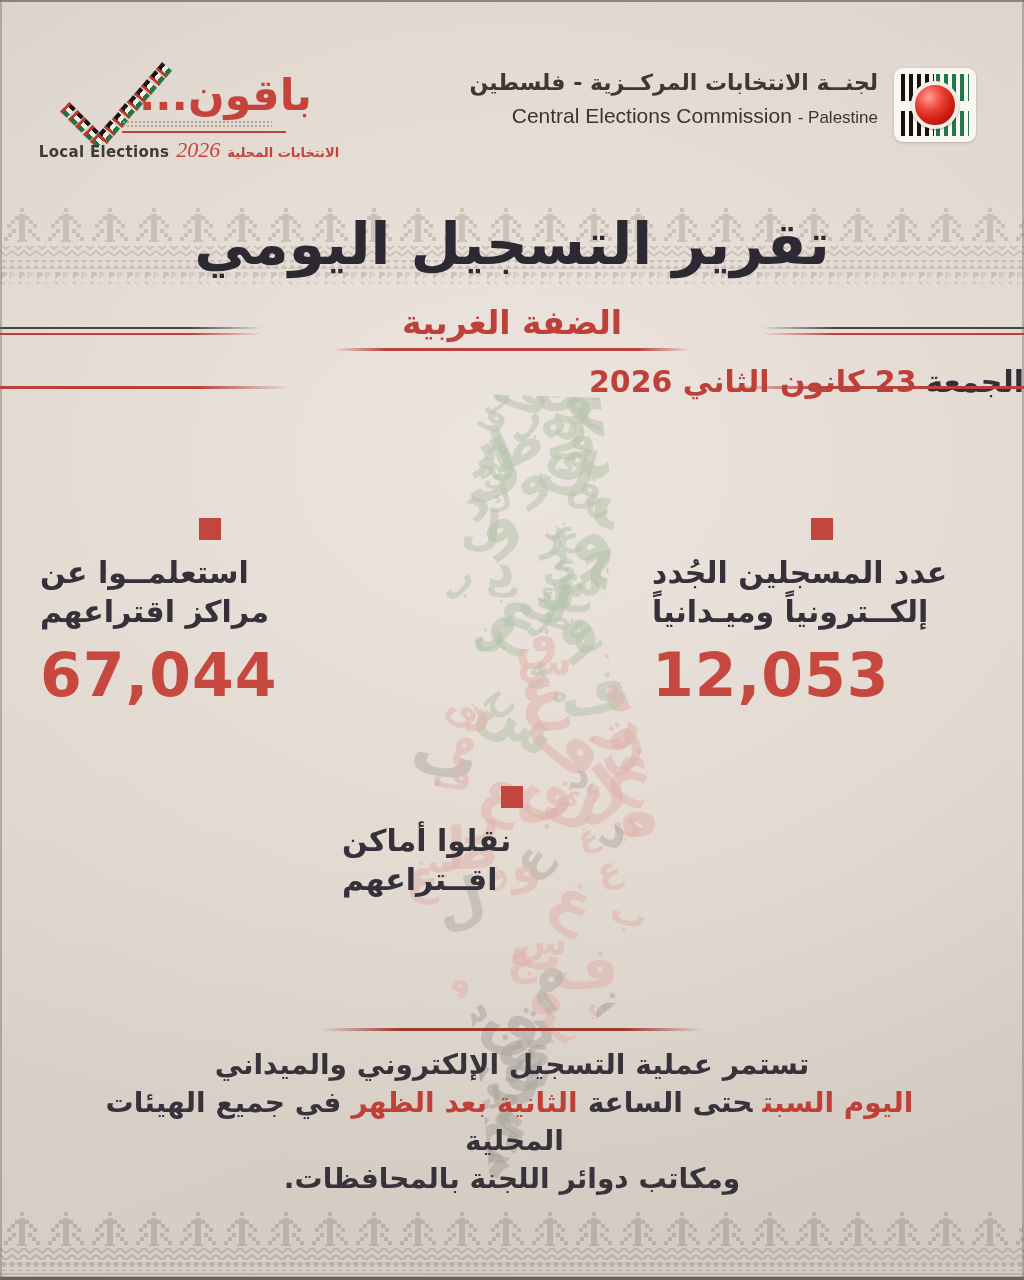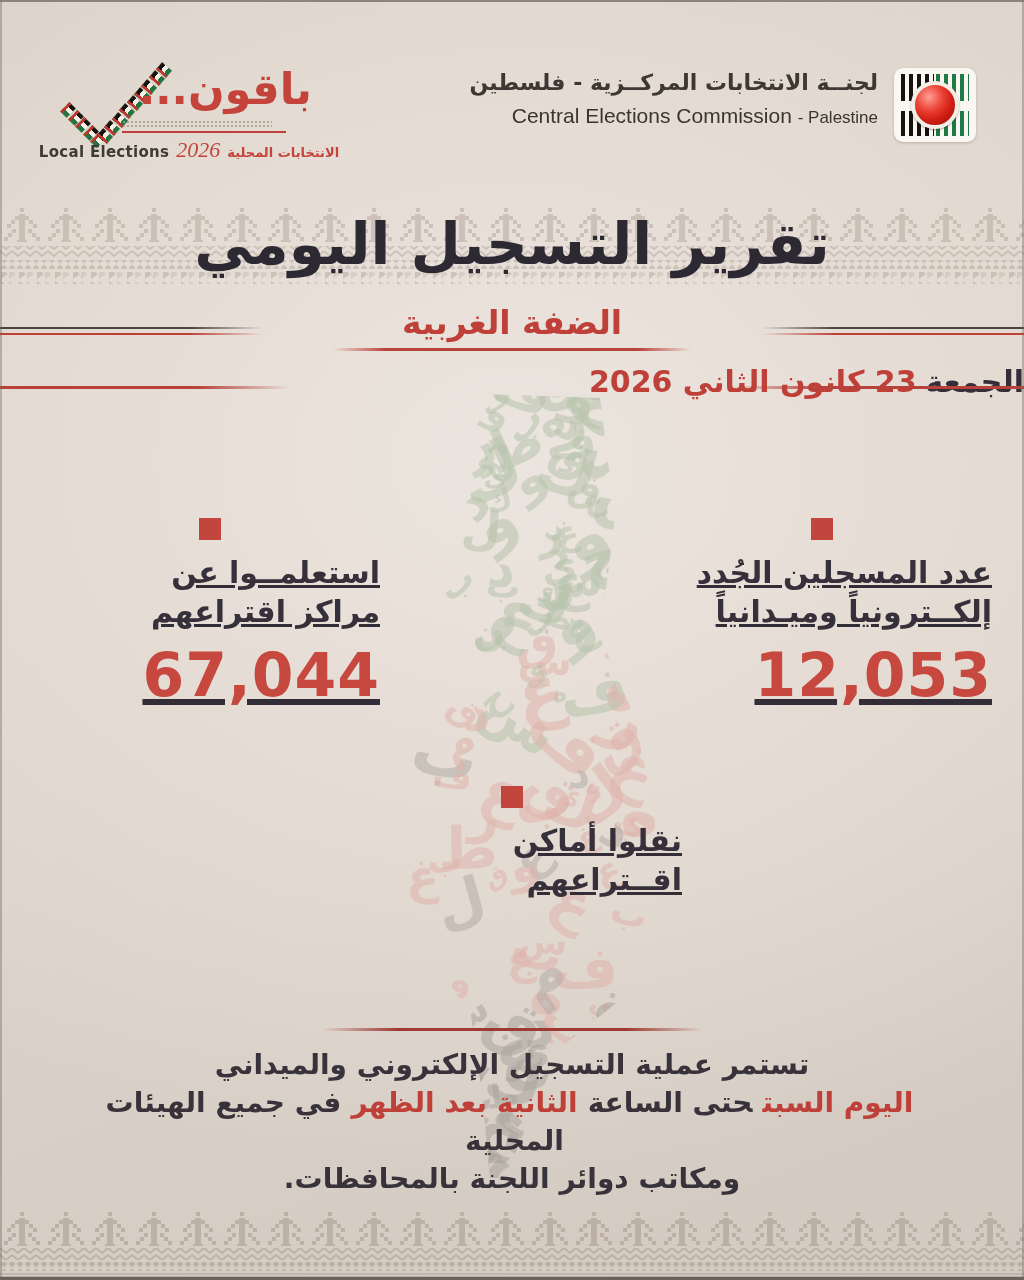--- a/index.html
+++ b/index.html
@@ -20,21 +20,21 @@
   
   .brand-left{position:absolute;left:58px;top:58px;width:258px;height:108px;}
   .check-wrap{position:absolute;inset:0;}
   .flagseg{
     position:absolute;width:9px;height:13px;
     background-image:
       linear-gradient(90deg,#bf362c 0 2.5px,rgba(0,0,0,0) 2.5px),
       linear-gradient(180deg,#17130f 0 33%,#f4eee6 33% 66%,#23753f 66%);
     box-shadow:0 0 0 .4px rgba(80,70,60,.25);
   }
-  .baqoon{position:absolute;left:106px;top:6px;width:148px;direction:rtl;text-align:center;
+  .baqoon{position:absolute;left:106px;top:12px;width:148px;direction:rtl;text-align:center;
     font-size:43px;font-weight:bold;color:#c4443c;white-space:nowrap;letter-spacing:-1px;}
   .dotted{position:absolute;left:64px;top:62px;width:150px;height:9px;
     background-image:radial-gradient(#a99d92 1px,rgba(0,0,0,0) 1.1px);background-size:4px 4px;opacity:.85;}
   .brand-redline{position:absolute;left:64px;top:73px;width:164px;height:2px;background:#bf4038;}
   .tagline{position:absolute;left:8px;top:79px;width:246px;display:flex;justify-content:center;align-items:baseline;gap:7px;white-space:nowrap;}
   .tagline .en{font-size:15px;font-weight:bold;color:#3e3a35;letter-spacing:.3px;}
   .tagline .year{font-family:"Liberation Serif","DejaVu Serif",serif;font-style:italic;font-size:22px;color:#c4443c;}
   .tagline .ar{font-size:13px;font-weight:bold;color:#c4443c;direction:rtl;}
 
   .brand-right{position:absolute;top:68px;right:48px;height:84px;width:560px;}
@@ -80,21 +80,21 @@
   .date .day{color:#332e38;margin-left:9px;}
   .date .rest{color:#bf4038;}
   .date-line{position:absolute;top:386px;height:3px;}
   .date-line.left{left:0;width:290px;background:linear-gradient(90deg,#b8423b 68%,rgba(184,66,59,0));}
   .date-line.right{right:0;width:296px;background:linear-gradient(270deg,#b8423b 68%,rgba(184,66,59,0));}
 
   
   .watermark{position:absolute;left:340px;top:388px;width:340px;height:800px;pointer-events:none;}
 
   
-  .stat{position:absolute;width:340px;text-align:right;text-decoration:underline;}
+  .stat{position:absolute;width:340px;text-align:left;}
   .stat .marker{width:22px;height:22px;background:#c2463e;margin:0 auto 13px auto;}
   .stat .label{font-size:30px;font-weight:bold;color:#353039;line-height:39px;direction:rtl;}
   .stat .value{margin-top:9px;font-size:60px;font-weight:bold;color:#c7483f;letter-spacing:1px;}
   .stat.inquiries{left:40px;top:518px;}
   .stat.new{left:652px;top:518px;}
   .stat.moved{left:342px;top:786px;}
 
   
   .footer-divider{position:absolute;top:1028px;left:50%;transform:translateX(-50%);width:380px;height:3px;
     background:linear-gradient(90deg,rgba(150,56,50,0),#9c3a33 20% 80%,rgba(150,56,50,0));}

